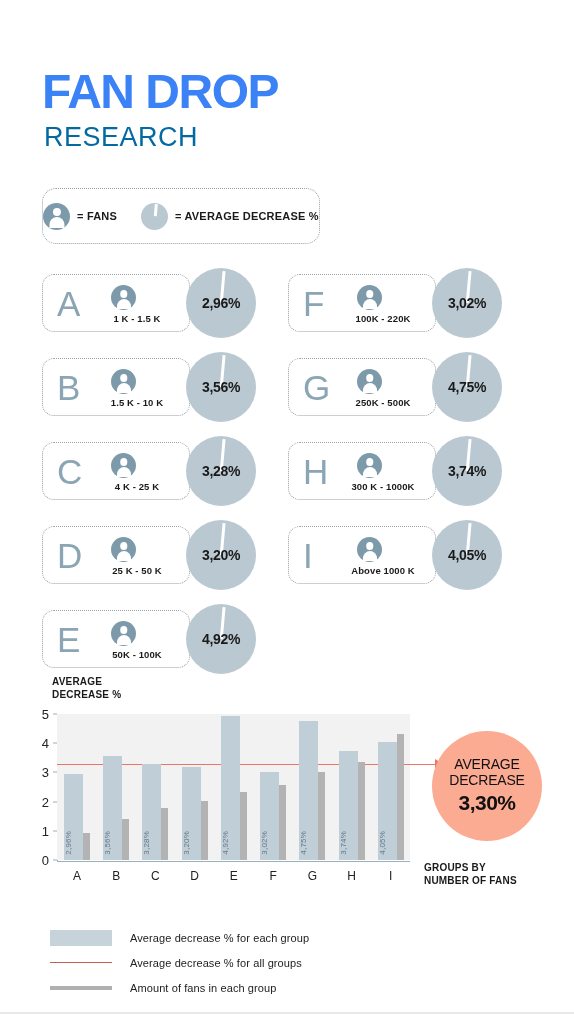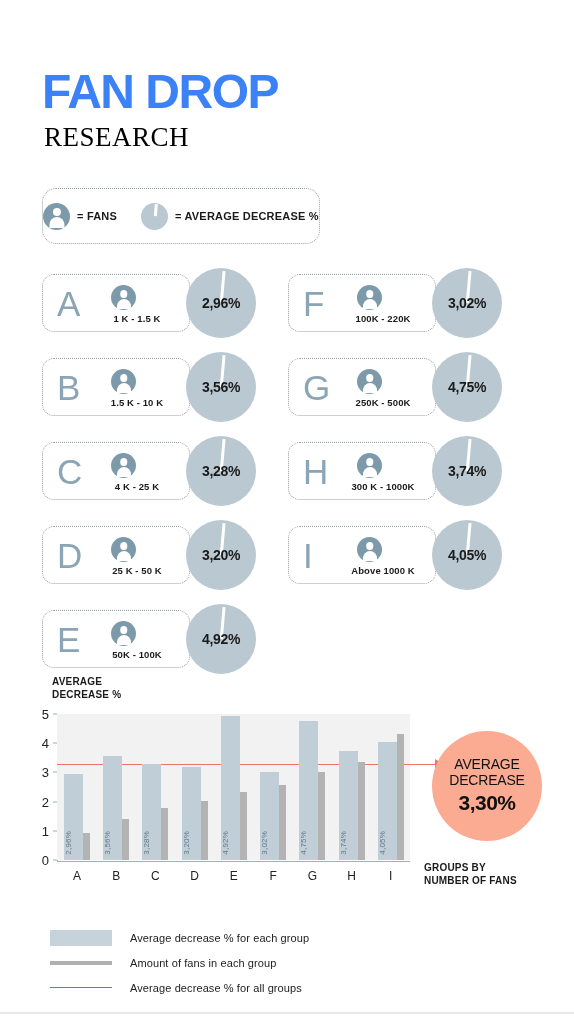--- a/index.html
+++ b/index.html
@@ -25,22 +25,21 @@
     line-height: 1;
     color: #3b82f6;
     margin: 0;
   }
   #subtitle {
     font-size: 27px;
     font-weight: 300;
     letter-spacing: 0.5px;
     line-height: 1;
     margin: 8px 0 0 2px;
-    color: #000000;
-    font-family: Liberation Serif, serif;
+    color: #0369a1;
   }
 
   
   #legend-box {
     position: absolute;
     left: 42px;
     top: 188px;
     width: 278px;
     height: 56px;
     border: 1px dotted #9aa0a6;
@@ -606,21 +605,21 @@
   <div id="xaxis-title">GROUPS BY
 NUMBER OF FANS</div>
 </div>
 
 <div id="bottom-legend">
     <div class="bl-row">
       <div class="bl-swatch-box"></div>
       <div class="bl-text">Average decrease % for each group</div>
     </div>
     <div class="bl-row">
+      <div class="bl-swatch-thin"></div>
+      <div class="bl-text">Average decrease % for all groups</div>
+    </div>
+    <div class="bl-row">
       <div class="bl-swatch-thick"></div>
       <div class="bl-text">Amount of fans in each group</div>
     </div>
-    <div class="bl-row">
-      <div class="bl-swatch-thin"></div>
-      <div class="bl-text">Average decrease % for all groups</div>
-    </div>
   </div>
 <div id="bottom-rule"></div>
 
 </body></html>

